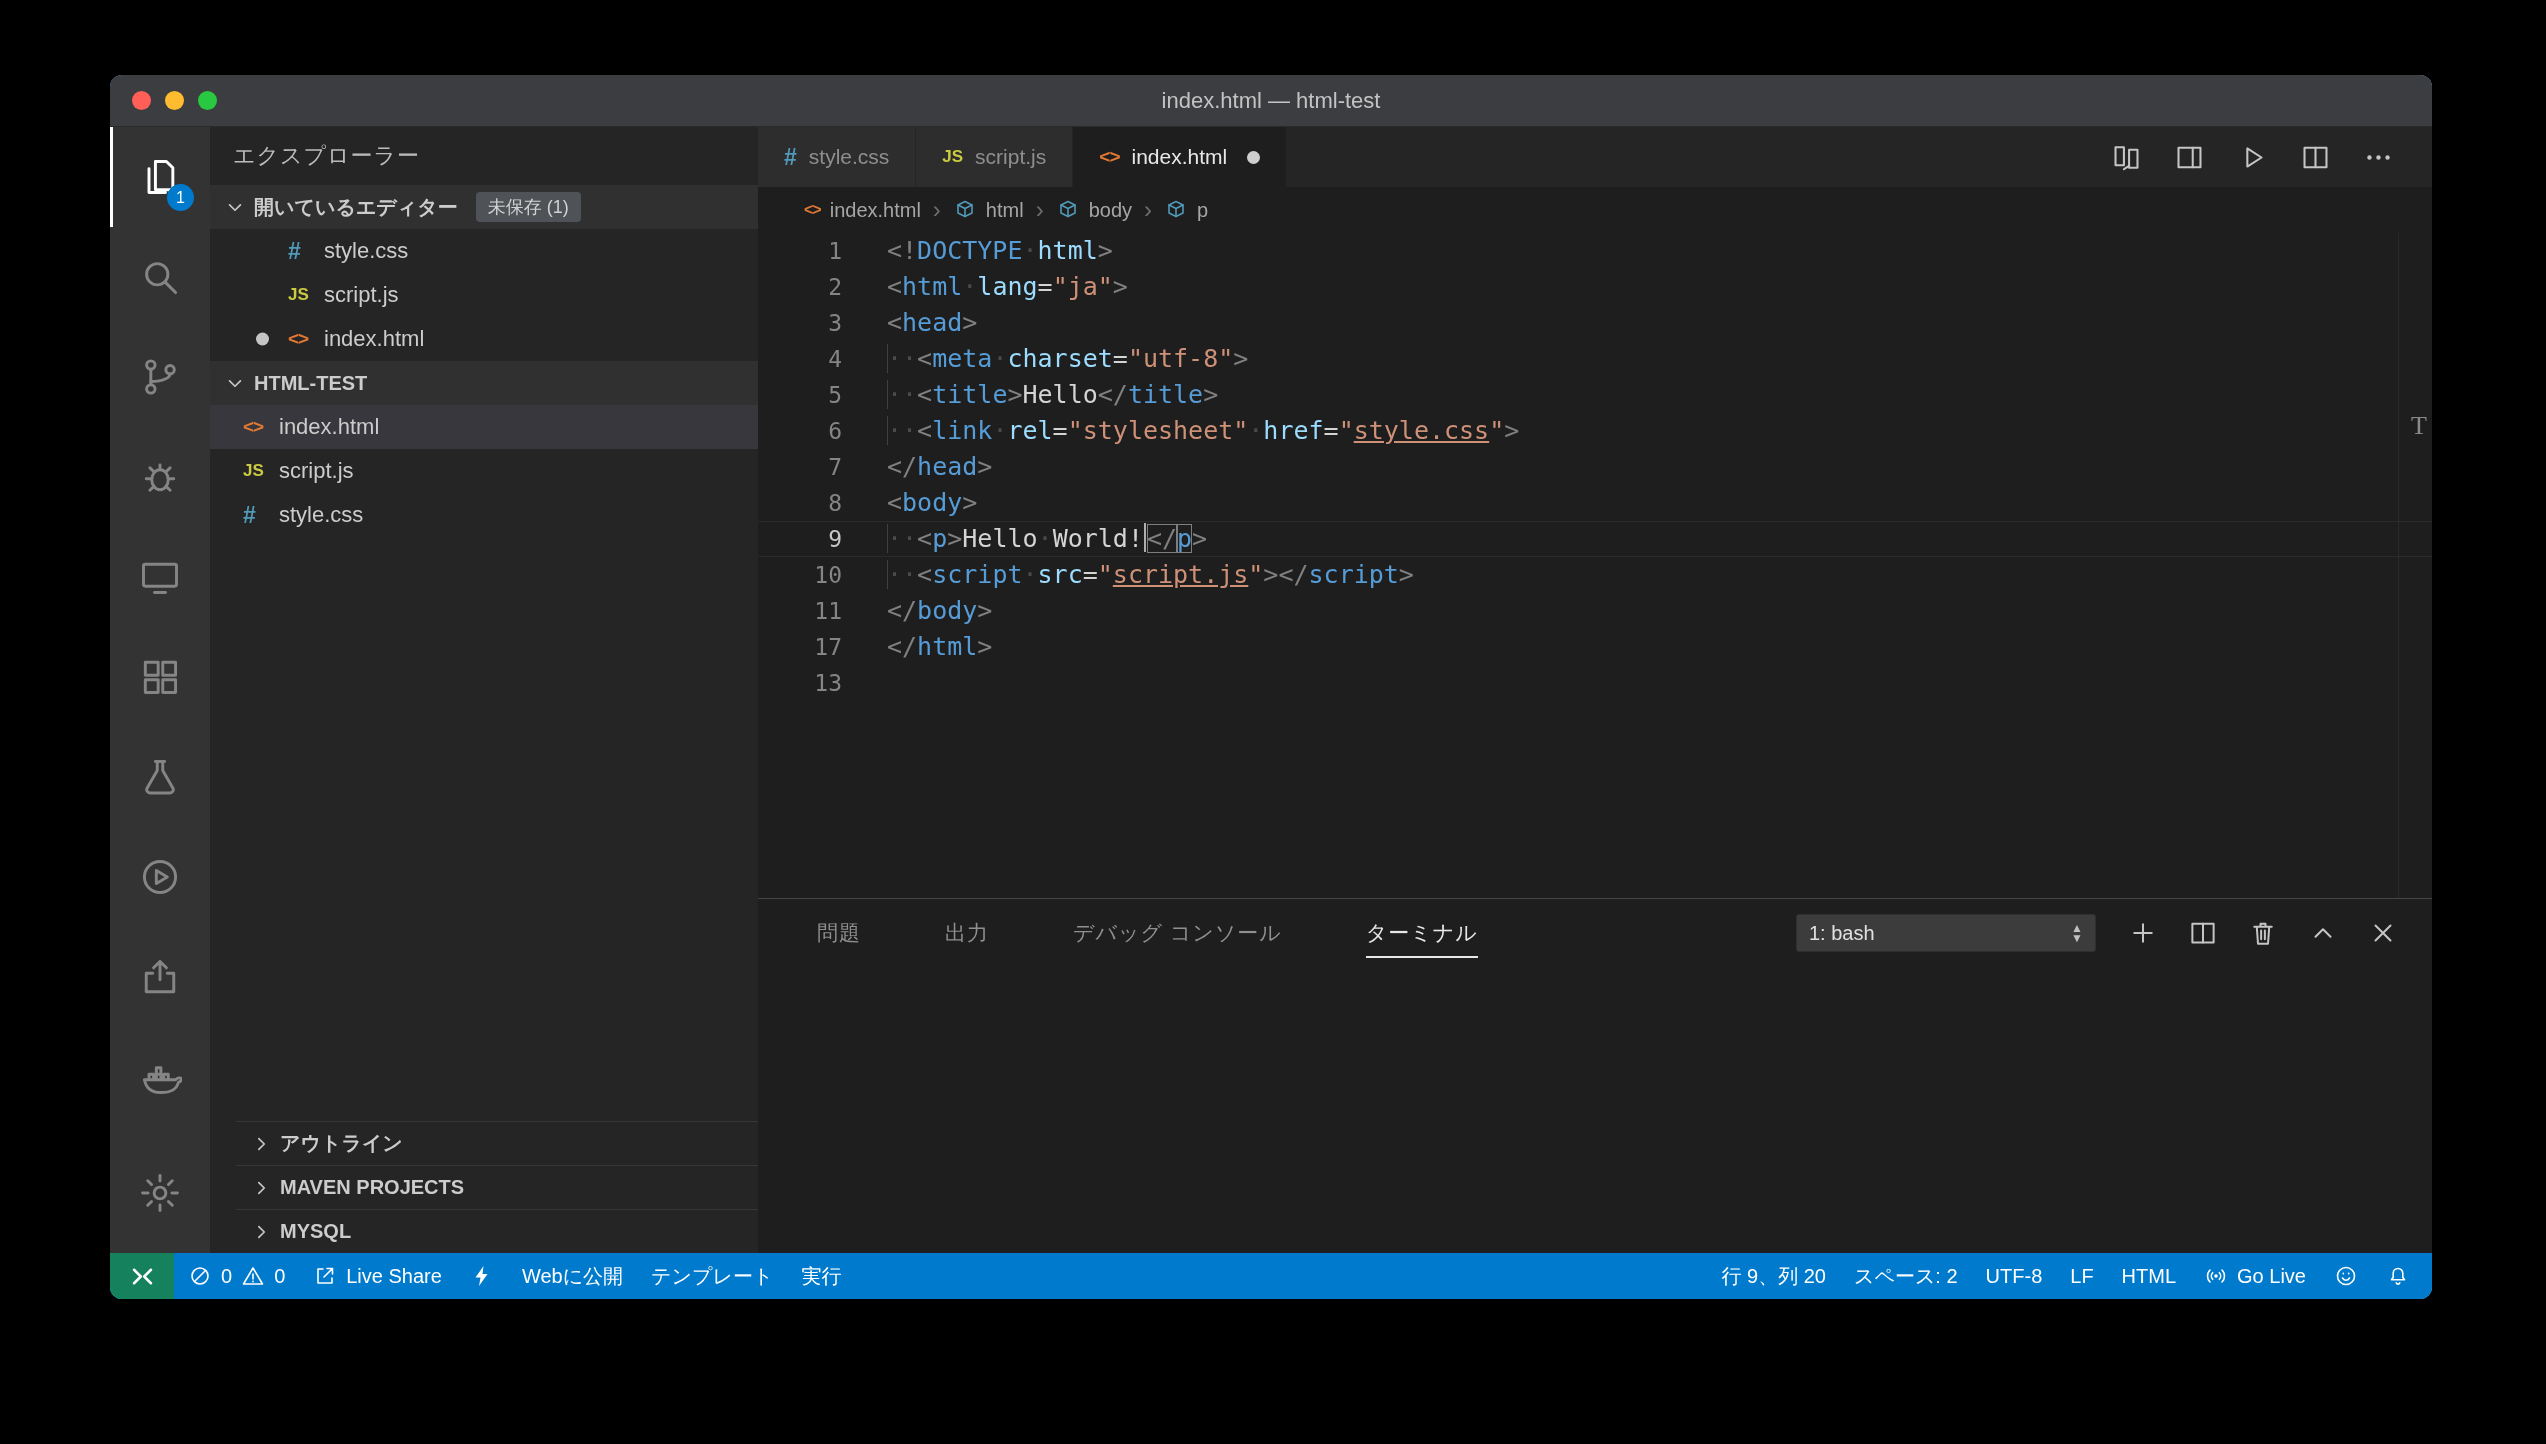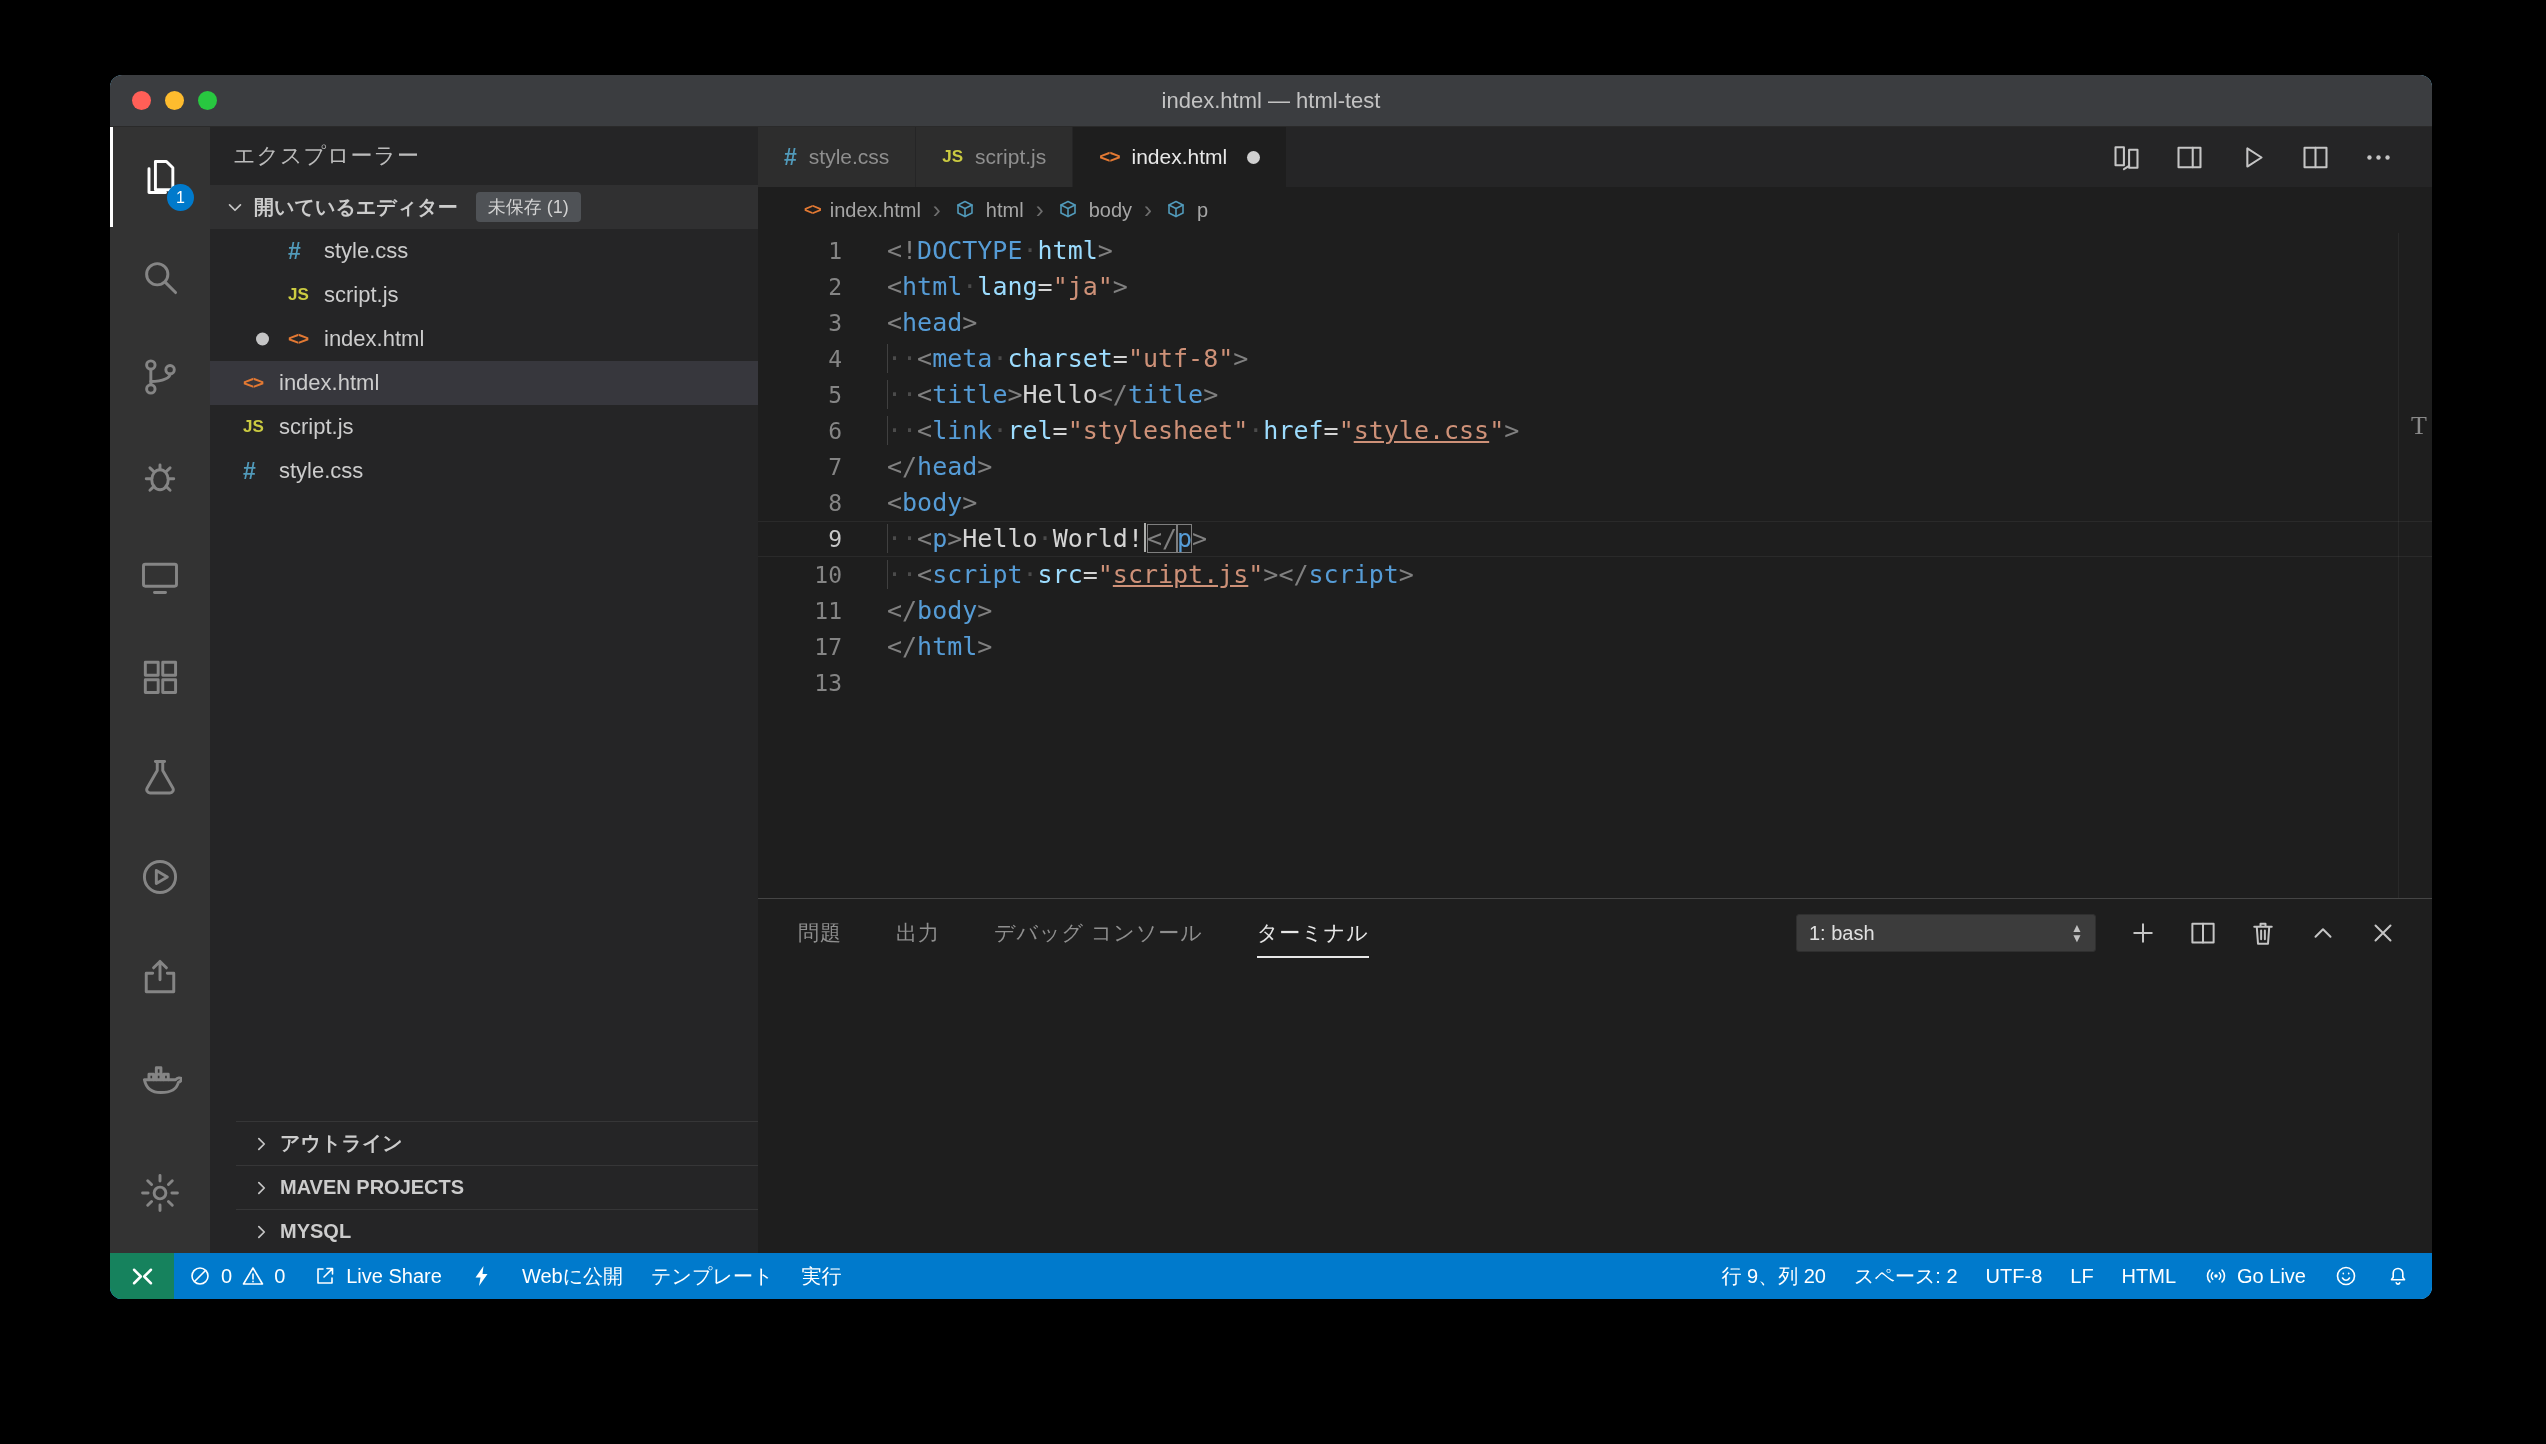--- a/index.html
+++ b/index.html
@@ -95,21 +95,21 @@
     vertical-align:middle; margin:0 1px 5px 1px; }
   .minimap { position:absolute; right:0; top:0; bottom:0; width:34px;
     border-left:1px solid rgba(255,255,255,0.05); }
   .minimap .mchar { position:absolute; right:5px; top:178px; color:#8a8a8a; font-size:26px;
     font-family:"Liberation Serif",serif; }
 
   
   .panel { height:355px; flex:0 0 auto; border-top:1px solid #454545; display:flex; flex-direction:column; }
   .panel-header { height:68px; display:flex; align-items:center; justify-content:space-between;
     padding:0 34px 0 40px; flex:0 0 auto; }
-  .panel-tabs { display:flex; gap:54px; }
+  .panel-tabs { display:flex; gap:84px;margin-left:19px; }
   .panel-tab { height:68px; display:flex; align-items:center; font-size:21px; color:#8f8f8f;
     position:relative; cursor:pointer; letter-spacing:1px; }
   .panel-tab.active { color:#e7e7e7; }
   .panel-tab.active::after { content:""; position:absolute; left:0; right:0; bottom:9px;
     height:2px; background:#e7e7e7; }
   .panel-right { display:flex; align-items:center; gap:32px; }
   .shell-select { width:300px; height:38px; background:#3c3c3c; border:1px solid #2f2f2f;
     border-radius:3px; color:#e0e0e0; font-size:20px; display:flex; align-items:center;
     justify-content:space-between; padding:0 12px; cursor:pointer; }
   .updown { display:flex; flex-direction:column; font-size:12px; line-height:10px; color:#c0c0c0; }
@@ -287,20 +287,30 @@
             <span class="file-label">style.css</span>
           </div>
           <div class="sb-row openitem">
             <span class="fileicon js">JS</span>
             <span class="file-label">script.js</span>
           </div>
           <div class="sb-row openitem">
             <span class="dirty-dot"></span>
             <span class="fileicon html">&lt;&gt;</span>
             <span class="file-label">index.html</span>
+          </div>
+          <div class="sb-row section">
+            <span class="icon chev">
+              <svg viewBox="0 0 24 24">
+                <g fill="none" stroke="currentColor" stroke-width="1.6" stroke-linecap="round" stroke-linejoin="round">
+                  <path d="M7 10l5 5 5-5"></path>
+                </g>
+              </svg>
+            </span>
+            <span class="sec-label">HTML-TEST</span>
           </div>
           <div class="sb-row treeitem selected">
             <span class="fileicon html">&lt;&gt;</span>
             <span class="file-label">index.html</span>
           </div>
           <div class="sb-row treeitem">
             <span class="fileicon js">JS</span>
             <span class="file-label">script.js</span>
           </div>
           <div class="sb-row treeitem">

